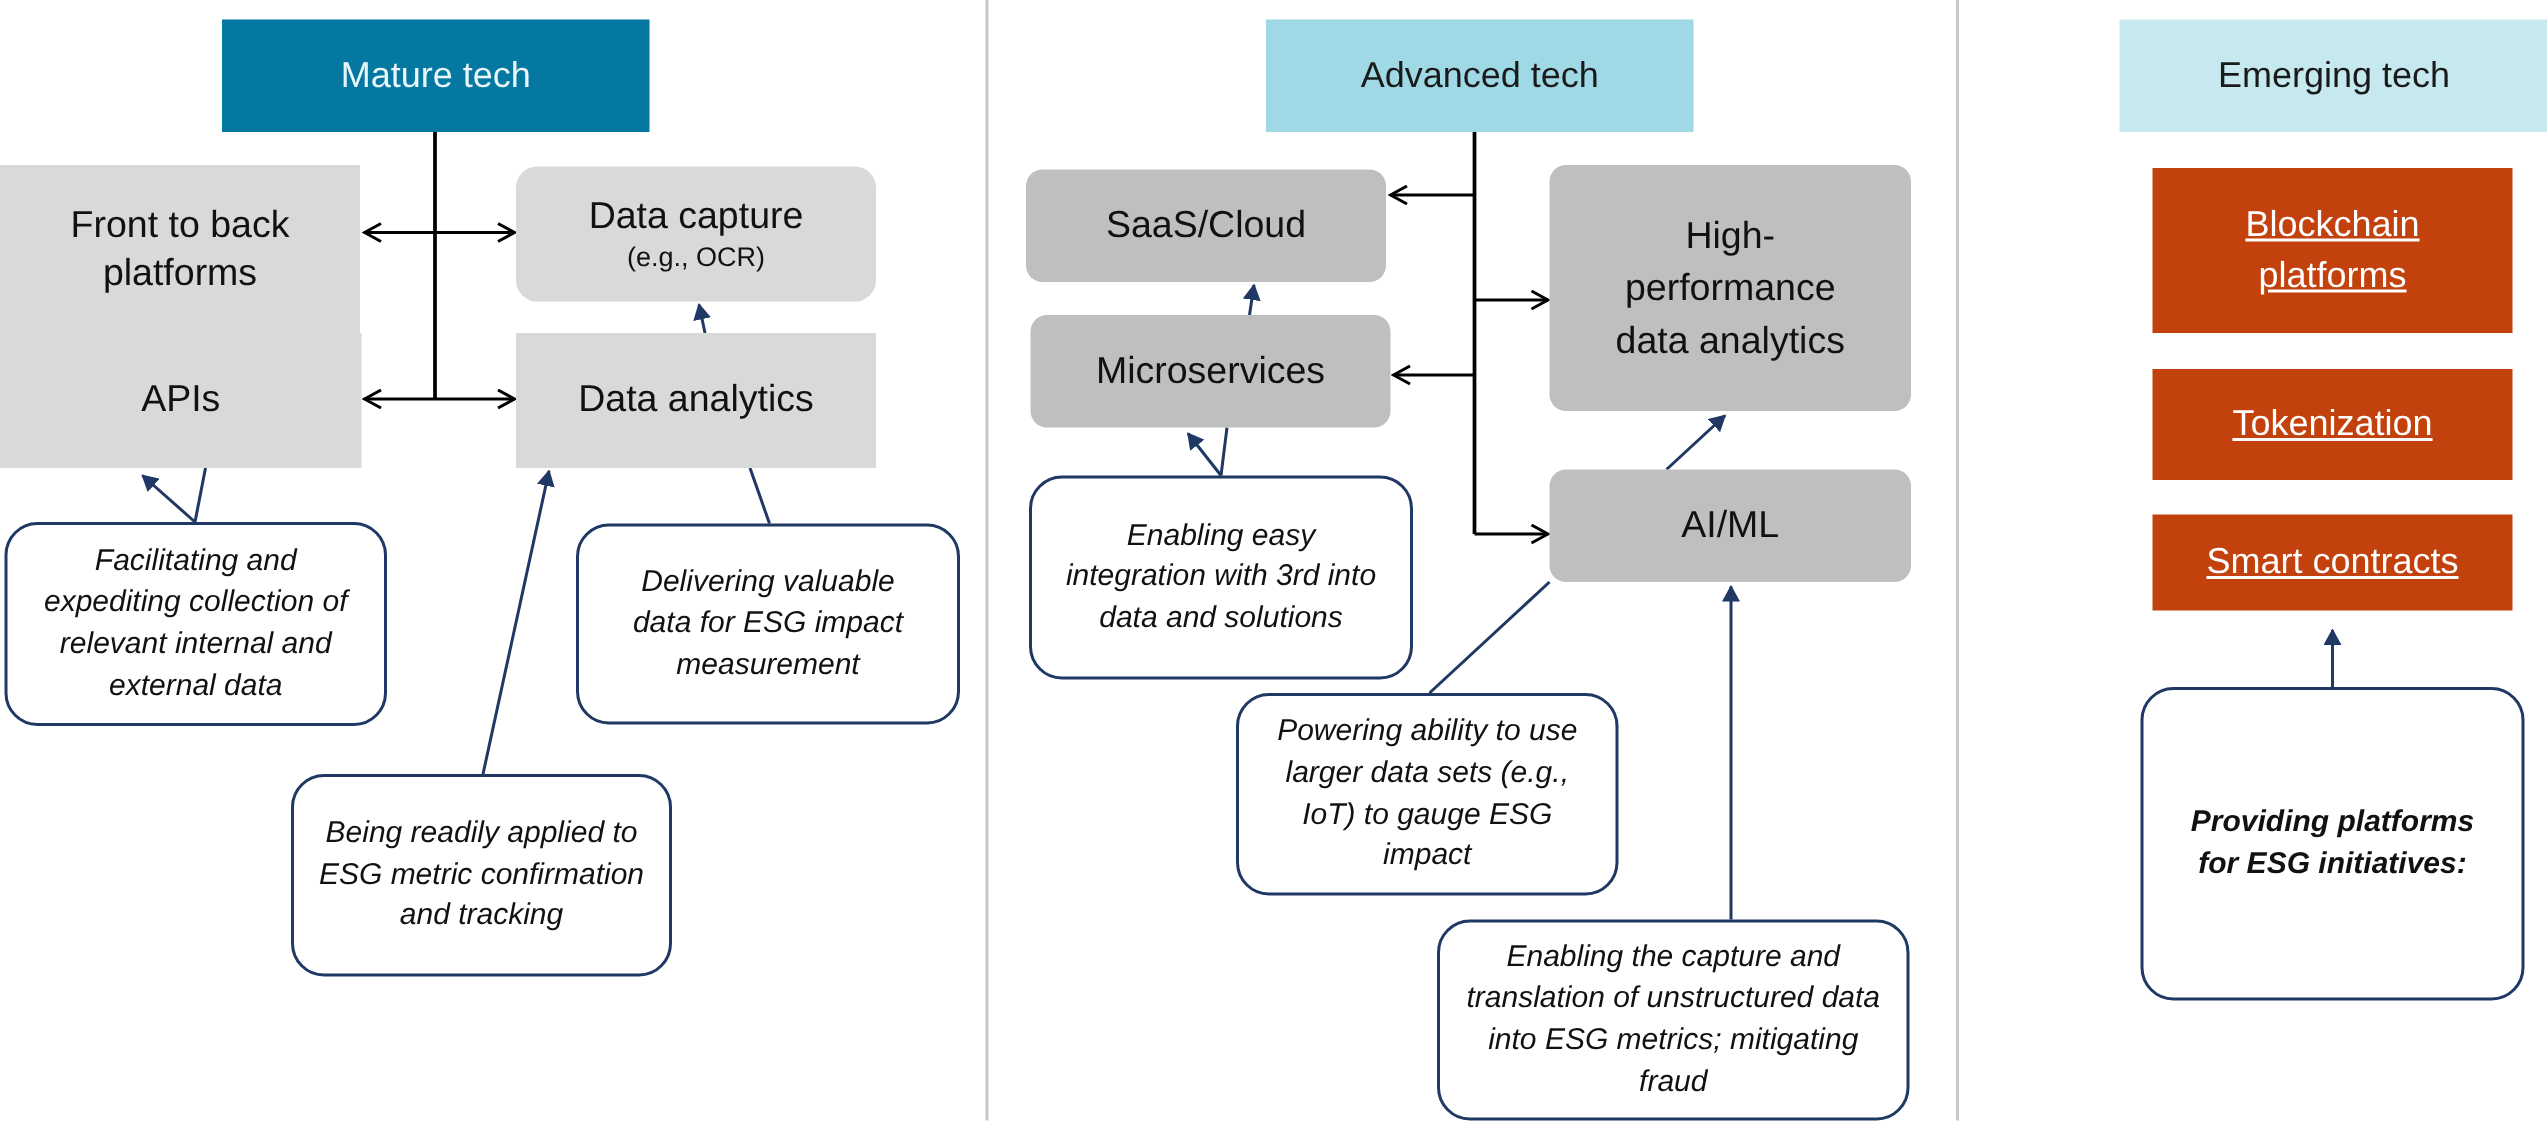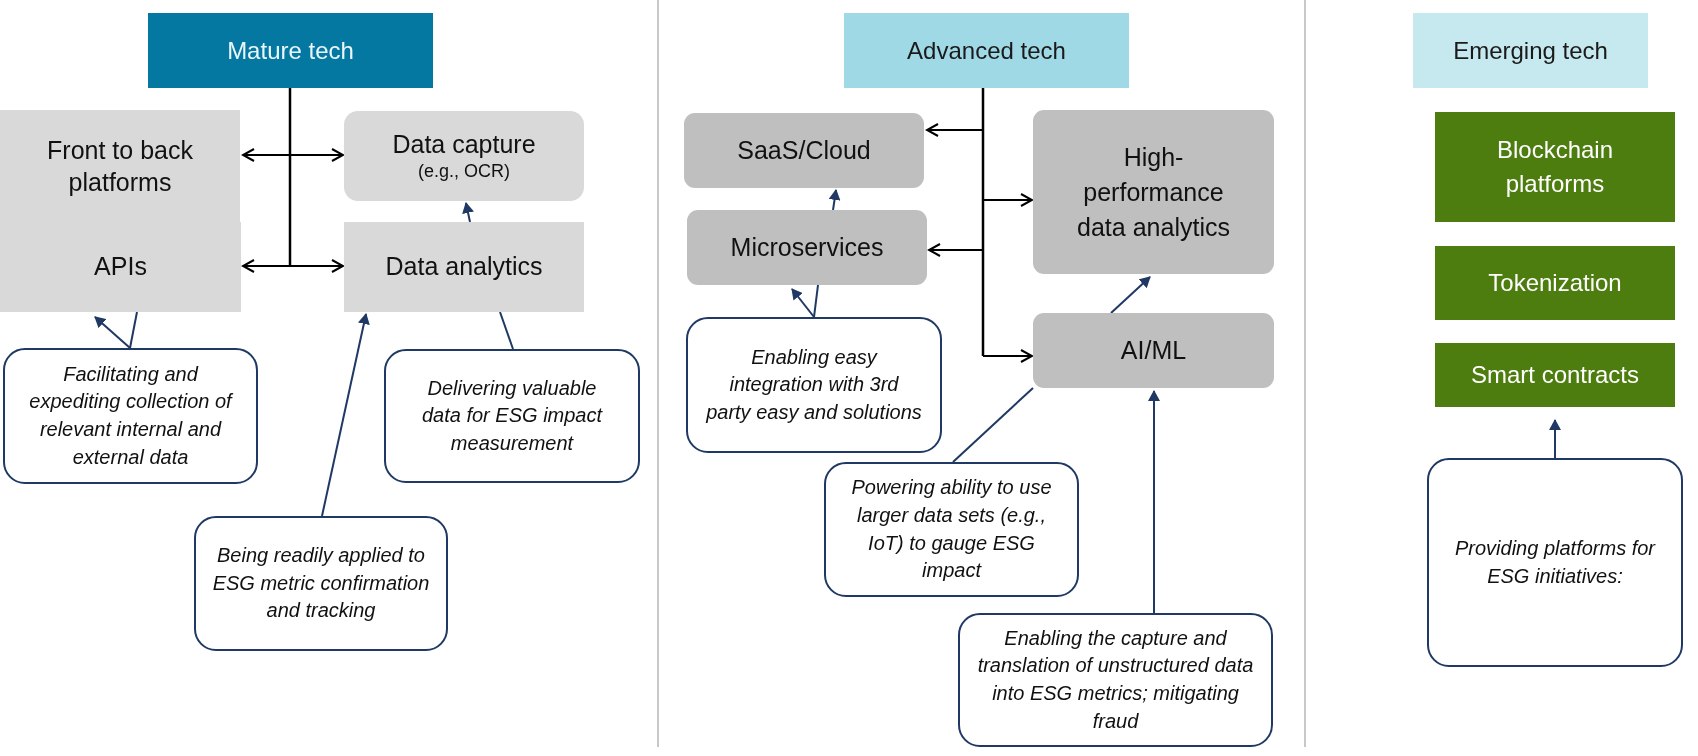--- a/index.html
+++ b/index.html
@@ -6,27 +6,27 @@
   body { width: 1698px; height: 756px; position: relative; overflow: hidden;
          font-family: "Liberation Sans", "DejaVu Sans", sans-serif; }
   .box { position: absolute; display: flex; align-items: center; justify-content: center;
          text-align: center; box-sizing: border-box; line-height: 1.25; }
   .hdr { font-size: 24px; }
   .hdr-mature { background: #0478A1; color: #EAF6FA; }
   .hdr-advanced { background: #A0D9E6; color: #1a1a1a; }
   .hdr-emerging { background: #C6E9EF; color: #1a1a1a; }
   .node-light { background: #D9D9D9; color: #111; font-size: 25px; }
   .node-mid { background: #BFBFBF; color: #111; font-size: 25px; border-radius: 11px; }
-  .node-dark { background: #4d7c0f; color: #ffffff; font-size: 24px; }
+  .node-dark { background: #c2410c; color: #ffffff; font-size: 24px; text-decoration: underline; }
   .sub { display: block; font-size: 18px; }
   .callout { position: absolute; box-sizing: border-box; border: 2px solid #1F3864;
              border-radius: 22px; background: #fff; display: flex; align-items: center;
              justify-content: center; text-align: center; font-style: italic;
              font-size: 20px; line-height: 1.38; color: #111; padding: 4px 10px; }
-  .callout-list { flex-direction: row; }
+  .callout-list { flex-direction: row; font-weight: bold; }
   .callout-list ul { list-style: none; margin: 4px 0 0 0; padding: 0; text-align: left; }
   .callout-list li { position: relative; padding-left: 26px; margin: 6px 0; }
   .callout-list li::before { content: "•"; position: absolute; left: 2px; font-style: normal; }
   .divider { position: absolute; top: 0; width: 2px; height: 747px; background: #C8C8C8; }
   svg.connectors { position: absolute; left: 0; top: 0; width: 1698px; height: 756px; pointer-events: none; }
 </style>
 </head>
 <body>
 
 <div class="divider" style="left:657px;"></div>
@@ -122,32 +122,32 @@
 
 <div class="box node-mid" style="left:1033px; top:110px; width:241px; height:164px; padding:16px 28px; line-height:1.4;">
   <span>High-performance data analytics</span>
 </div>
 
 <div class="box node-mid" style="left:1033px; top:313px; width:241px; height:75px;">
   <span>AI/ML</span>
 </div>
 
 <div class="callout" style="left:686px; top:317px; width:256px; height:136px; padding:4px 18px;">
-  <span>Enabling easy integration with 3rd party easy and solutions</span>
+  <span>Enabling easy integration with 3rd into data and solutions</span>
 </div>
 
 <div class="callout" style="left:824px; top:462px; width:255px; height:135px; padding:4px 14px;justify-content:flex-end;">
   <span>Powering ability to use larger data sets (e.g., IoT) to gauge ESG impact</span>
 </div>
 
 <div class="callout" style="left:958px; top:613px; width:315px; height:134px; padding:4px 14px;">
   <span>Enabling the capture and translation of unstructured data into ESG metrics; mitigating fraud</span>
 </div>
 
-<div class="box hdr hdr-emerging" style="left:1413px; top:13px; width:235px; height:75px;">
+<div class="box hdr hdr-emerging" style="left:1413px; top:13px; width:286px; height:75px;">
   <span>Emerging tech</span>
 </div>
 
 <div class="box node-dark" style="left:1435px; top:112px; width:240px; height:110px; padding:0 40px; line-height:1.4;">
   <span>Blockchain platforms</span>
 </div>
 
 <div class="box node-dark" style="left:1435px; top:246px; width:240px; height:74px;">
   <span>Tokenization</span>
 </div>

